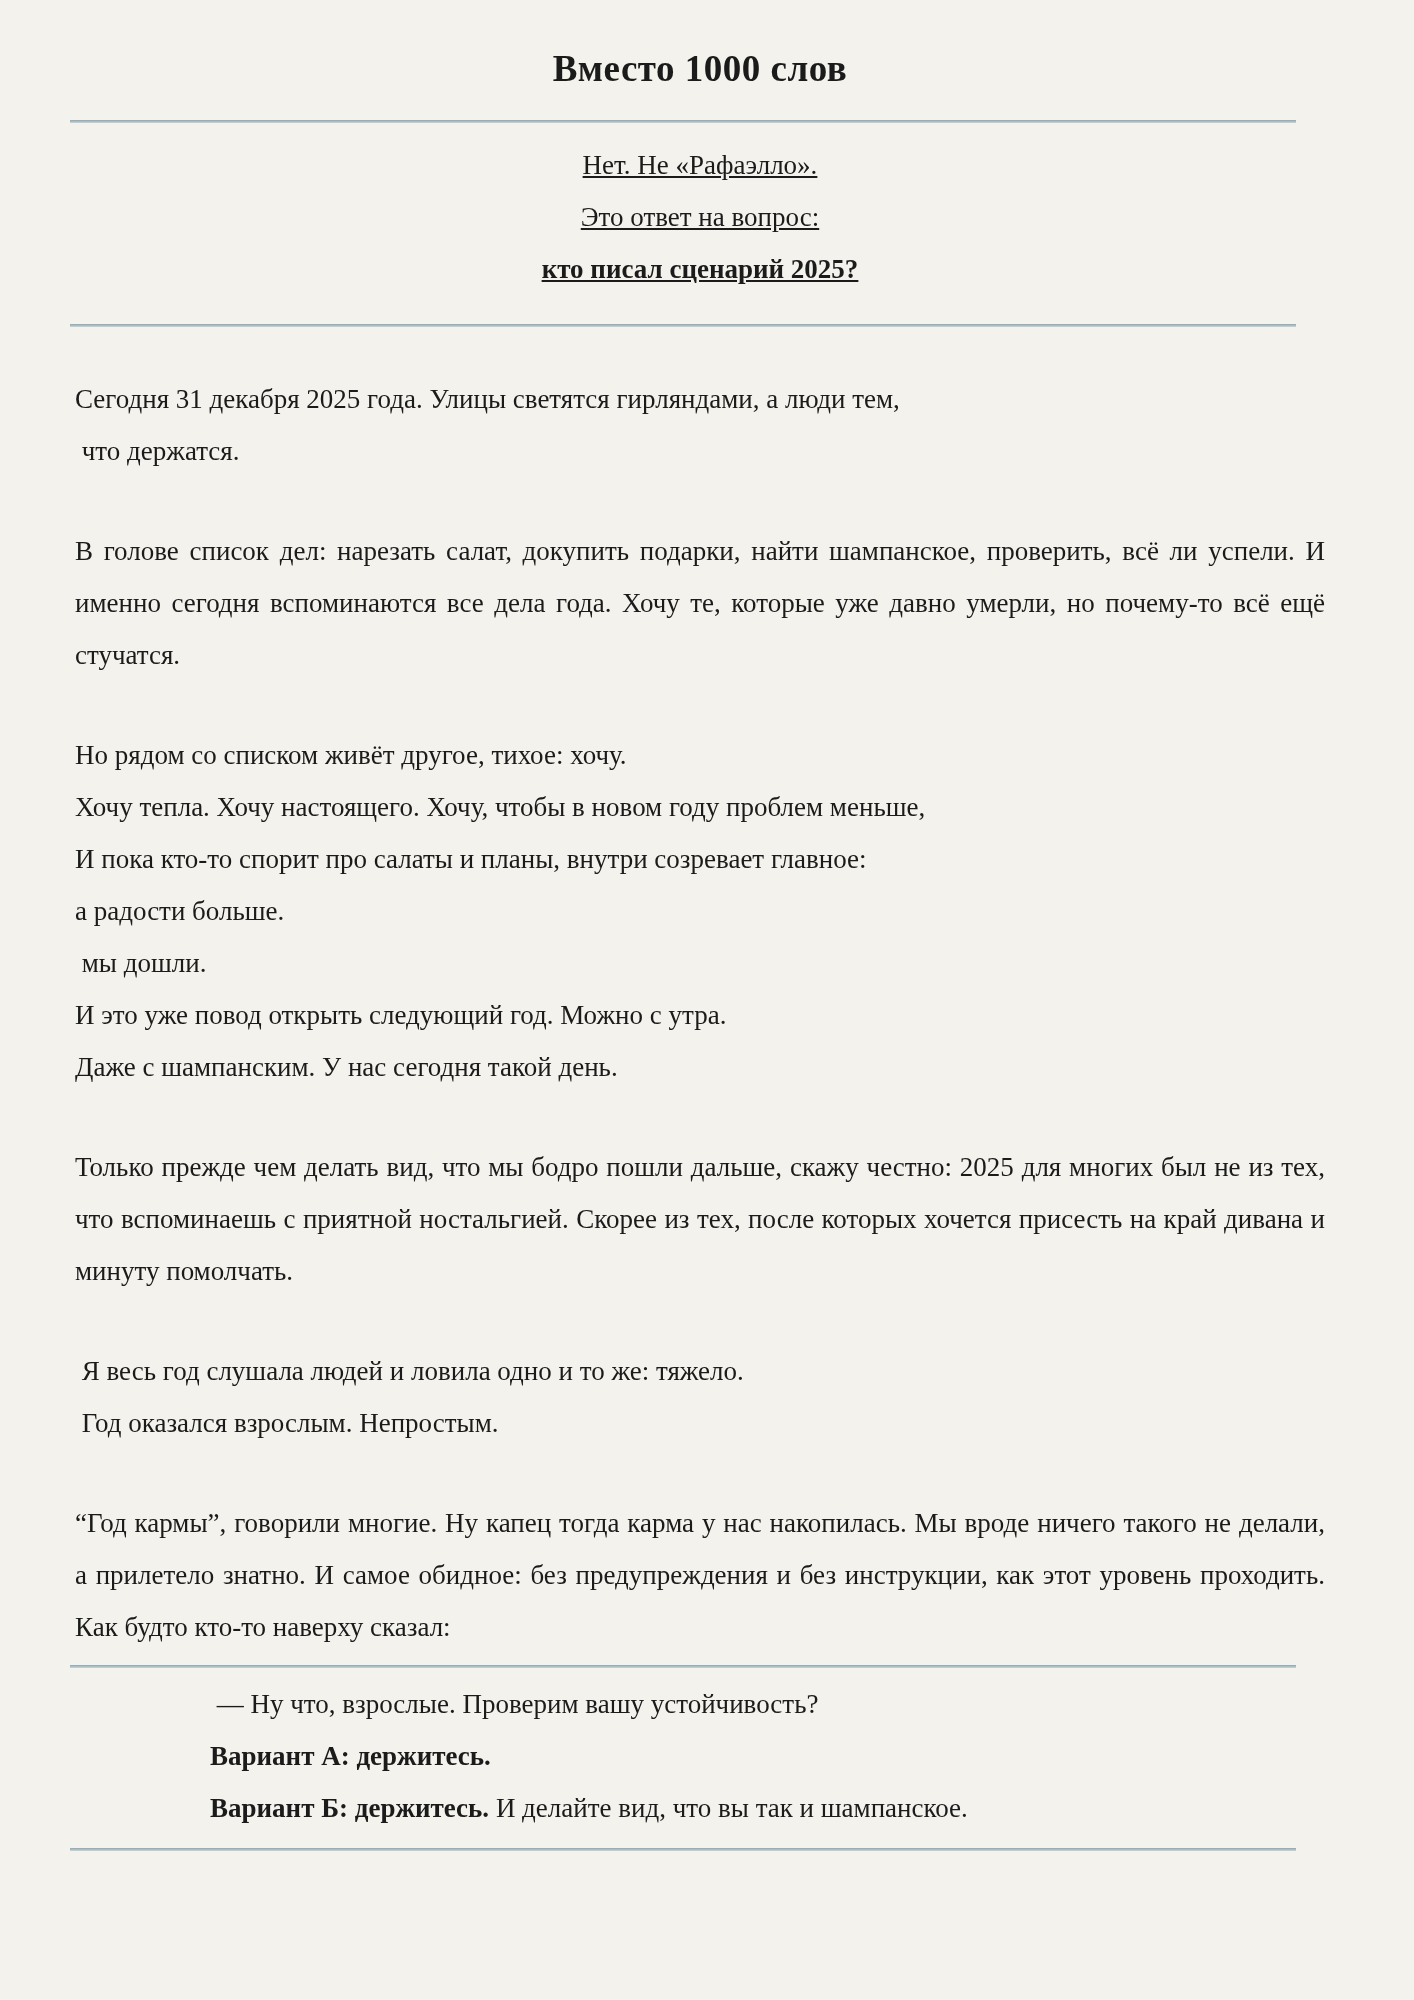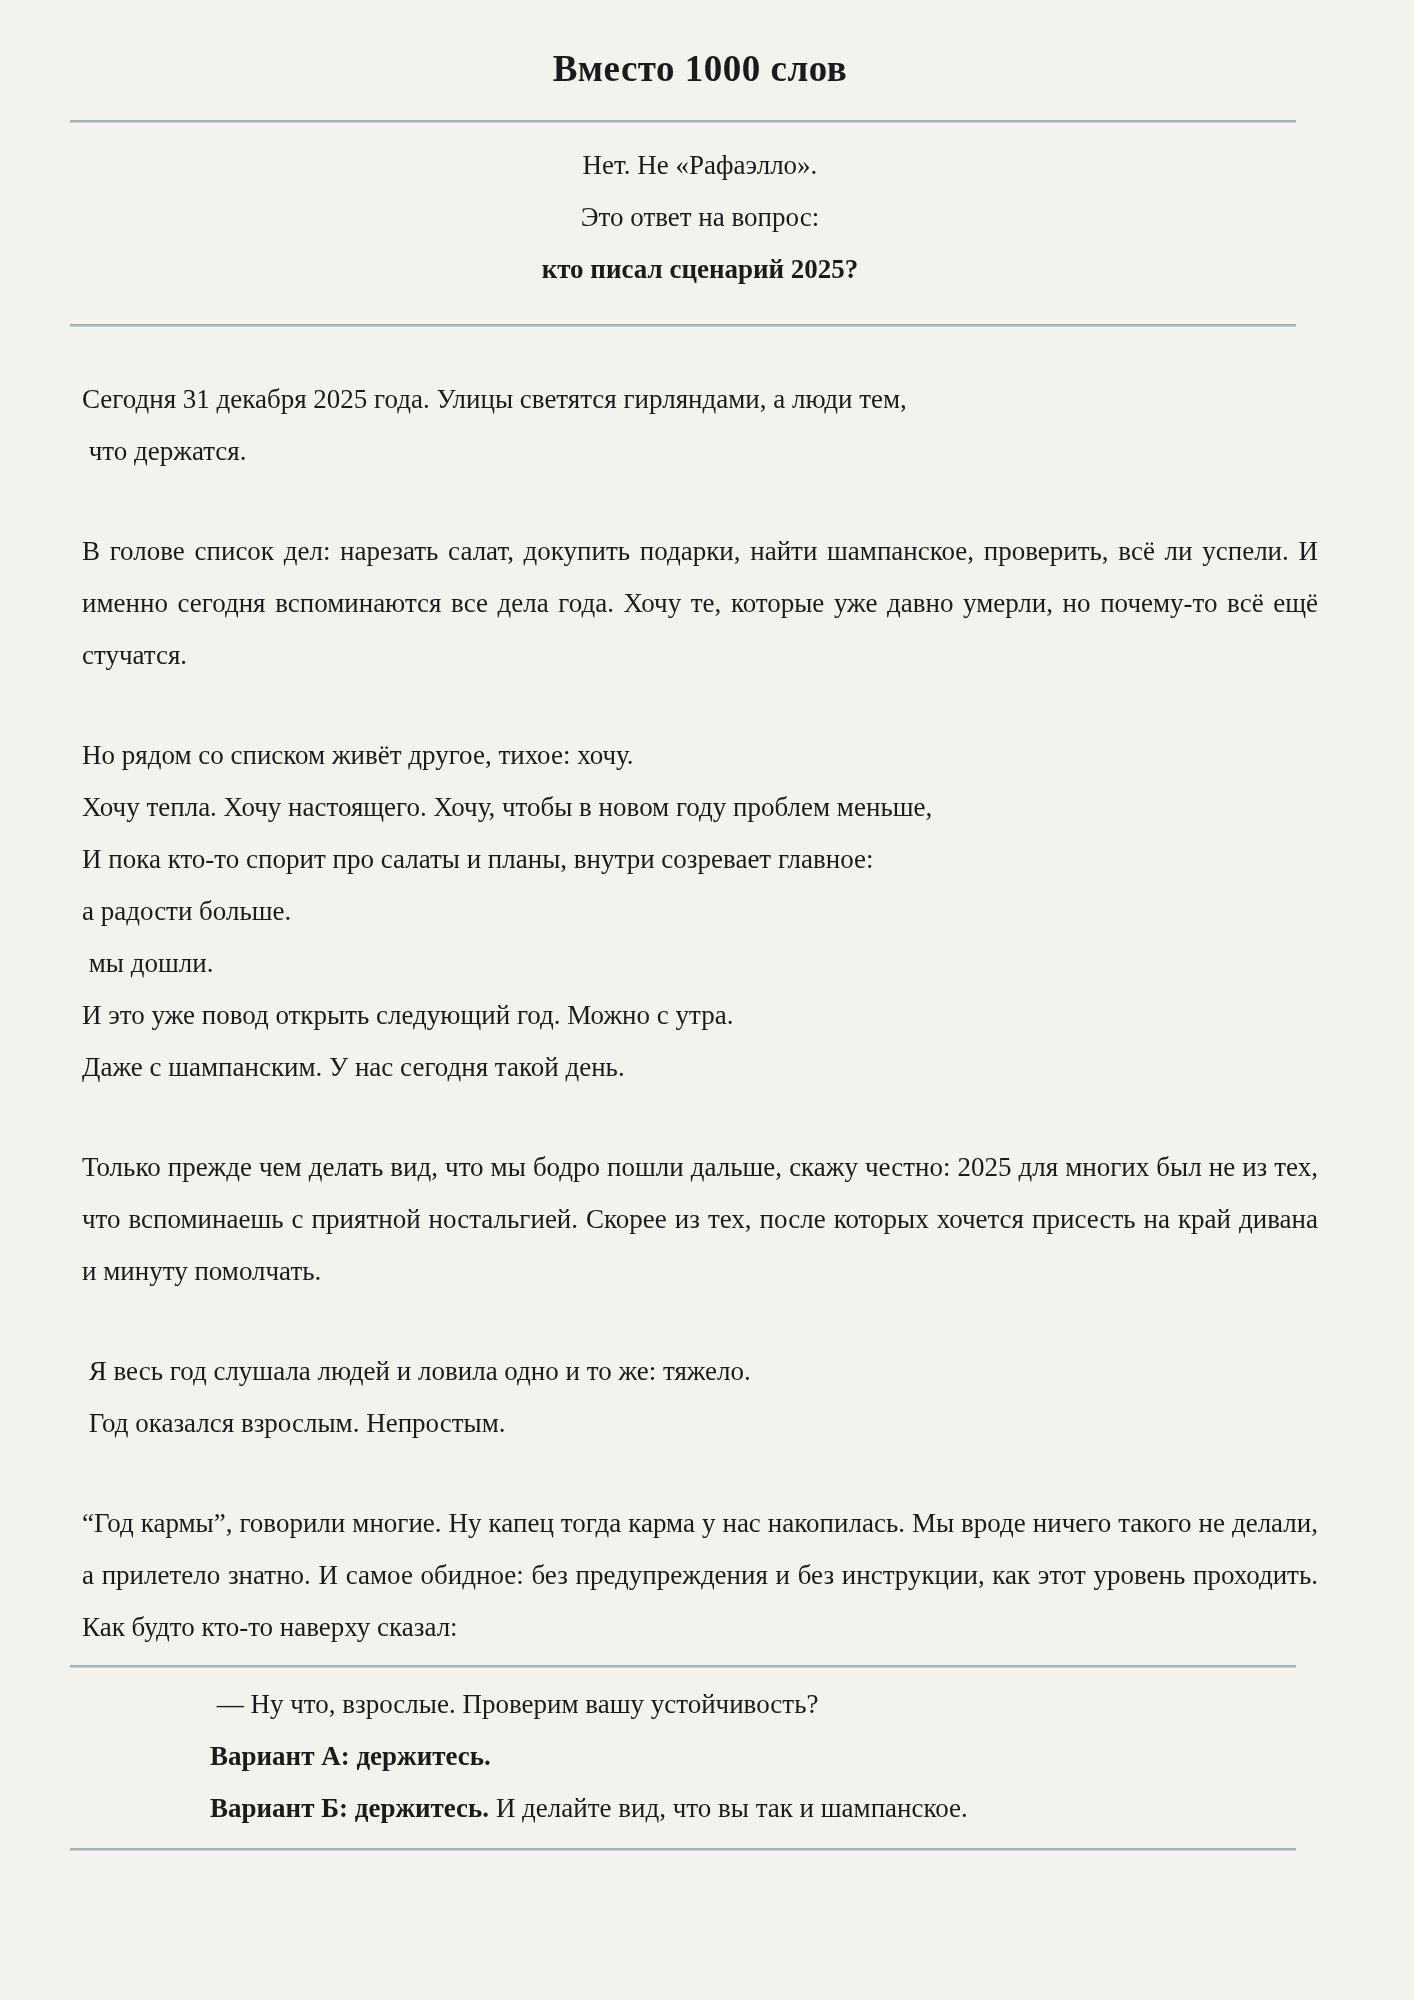--- a/index.html
+++ b/index.html
@@ -30,26 +30,27 @@
     background: linear-gradient(to bottom, #8fa5ae, #c7d6db);
     border: none;
   }
 
   .epigraph {
     margin-top: 16px;
     margin-bottom: 29px;
     text-align: center;
     font-size: 27px;
     line-height: 52px;
+    text-decoration: underline;
   }
   .epigraph p { margin: 0; }
   .bold { font-weight: bold; }
 
   .bodytext { margin-top: 46px; font-size: 27px; line-height: 52px; }
-  .para { margin: 12px; }
+  .para { margin: 5px; }
   .para + .para { margin-top: 48px; }
   .justified { text-align: justify; }
   .line { white-space: pre-wrap; }
 
   .divider-3 { margin-top: 12px; }
 
   .dialogue {
     margin-top: 10px;
     padding-left: 140px;
     font-size: 27px;

